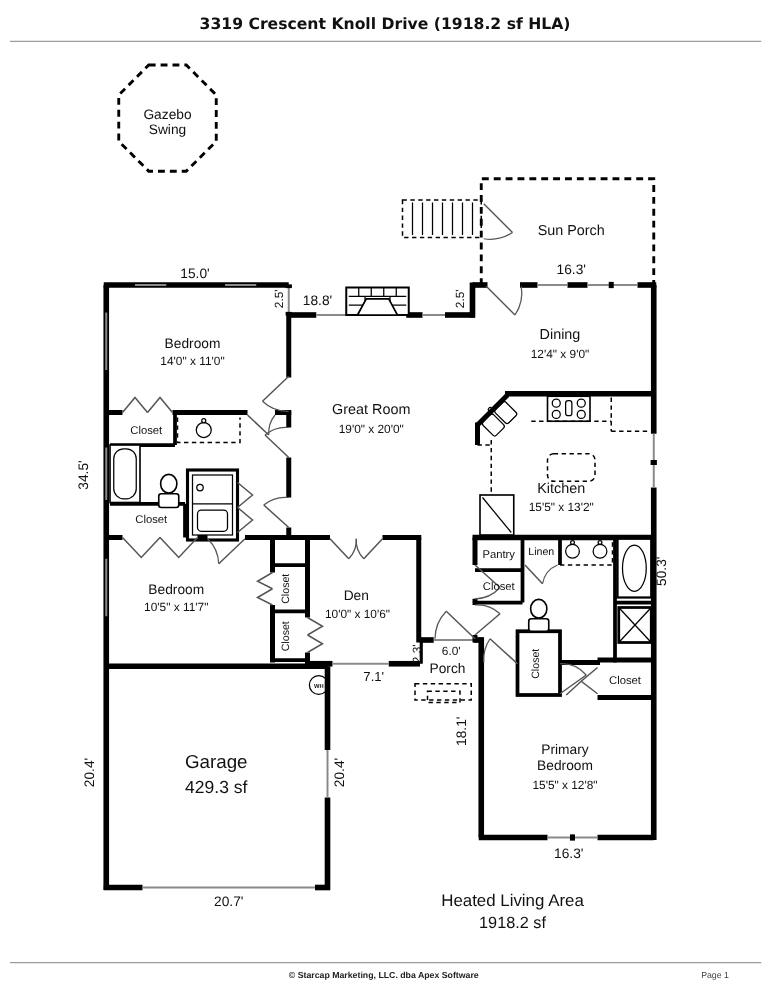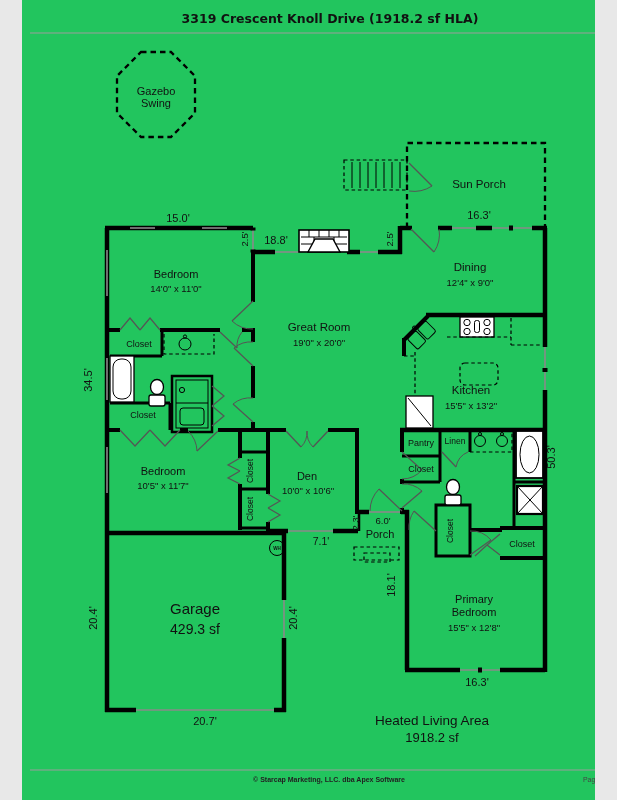--- a/index.html
+++ b/index.html
@@ -1,16 +1,16 @@
 <!DOCTYPE html>
 <html><head>
 <meta charset="utf-8">
 <style>
   html,body{margin:0;padding:0;background:#e8e8e8;}
-  .page{position:relative;width:573px;height:800px;margin:0 auto;background:#22c55e;overflow:hidden;}
+  .page{position:relative;width:617px;height:800px;margin:0 auto;background:#ffffff;overflow:hidden;}
   svg{position:absolute;left:0;top:0;}
   text{font-family:"Liberation Sans",sans-serif;fill:#111;}
   .title{font-family:"DejaVu Sans",sans-serif;font-weight:bold;font-size:12.5px;}
   .room{font-size:11px;}
   .rooml{font-size:11.5px;}
   .dims{font-size:9.5px;}
   .dim{font-size:10.5px;}
   .dimb{font-size:11px;}
   .dims-sm{font-size:9.5px;}
   .small{font-size:9px;}

